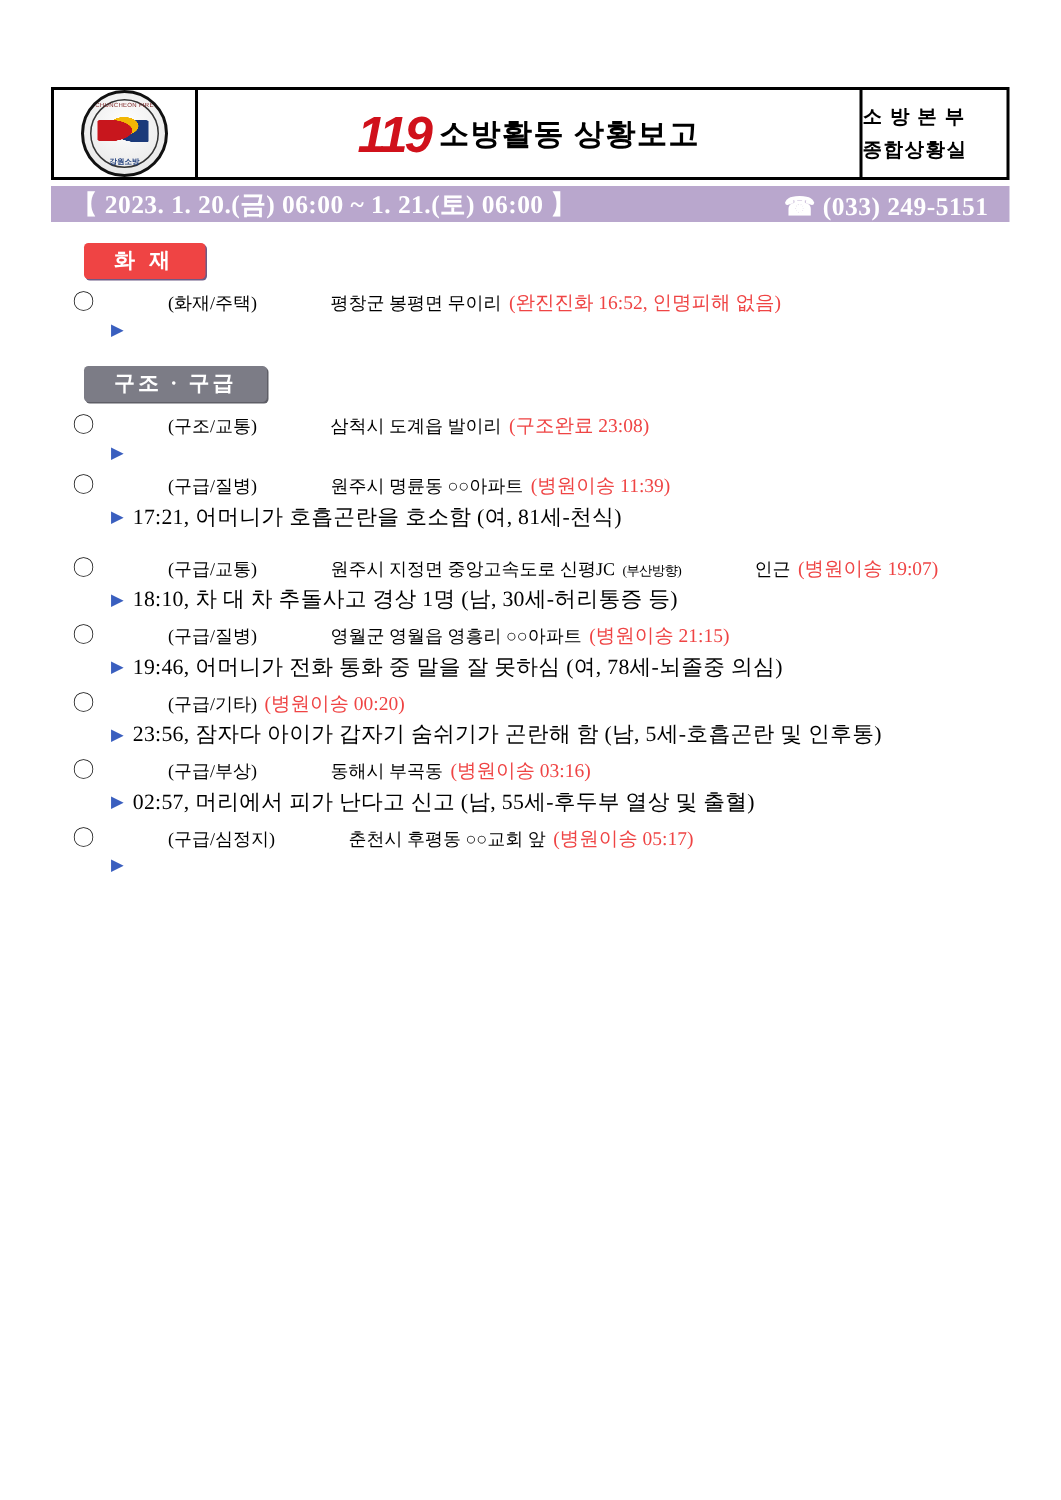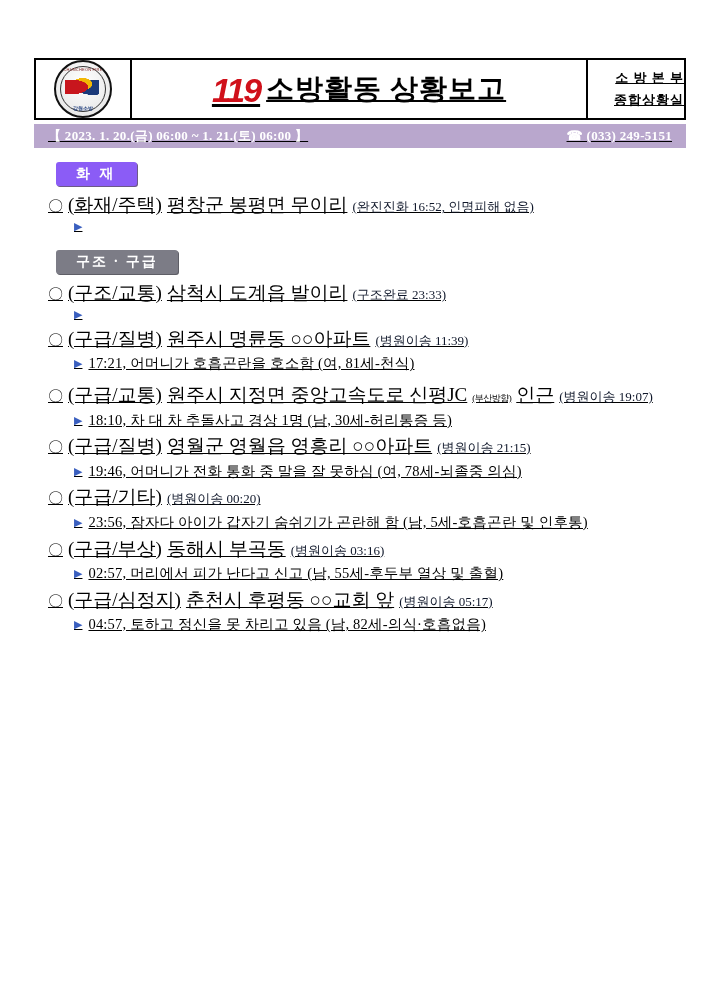--- a/index.html
+++ b/index.html
@@ -12,23 +12,22 @@
     background: #ffffff;
     font-family: "Liberation Serif", serif;
     color: #000000;
     position: relative;
     overflow: hidden;
   }
   .page {
     width: 707px;
     height: 713px;
     box-sizing: border-box;
-    padding: 58px 21px 0 34px;
-    position: relative;
-    text-decoration: underline;
+    padding: 58px 34px 0 34px;
+    position: relative;
   }
 
   
   .header {
     display: flex;
     align-items: stretch;
     border: 2px solid #000000;
     height: 62px;
     box-sizing: border-box;
   }
@@ -103,59 +102,59 @@
     font-style: italic;
     font-weight: bold;
     font-size: 34px;
     color: #d0111b;
     letter-spacing: -2px;
     line-height: 1;
     position: relative;
     top: 1px;
   }
   .title-text {
-    font-size: 28px;
+    font-size: 20px;
     font-weight: bold;
     letter-spacing: 1px;
     font-family: "Liberation Serif", serif;
   }
   .header-unit {
     width: 96px;
     display: flex;
     flex-direction: column;
-    align-items: flex-end;
+    align-items: flex-start;
     justify-content: center;
     gap: 4px;
     font-size: 13px;
     font-weight: bold;
     letter-spacing: 1px;
   }
 
   
   .period-bar {
     margin-top: 4px;
     height: 24px;
     background: #b9a7cd;
     display: flex;
-    align-items: center;
+    align-items: flex-end;
     justify-content: space-between;
     padding: 0 14px;
     box-sizing: border-box;
-    font-size: 13px;
+    font-size: 17px;
     font-weight: bold;
     color: #ffffff;
     letter-spacing: .3px;
   }
 
   
   .section-chip {
     display: inline-block;
     margin: 14px 0 4px 22px;
     padding: 3px 20px;
-    background: #8b5cf6;
+    background: #ef4444;
     color: #ffffff;
     font-size: 14px;
     font-weight: bold;
     letter-spacing: 3px;
     border-radius: 3px;
     box-shadow: 1px 1px 0 #6d5a86;
   }
   .section-chip.gray {
     background: #7c7c86;
     box-shadow: 1px 1px 0 #5e5e66;
@@ -172,25 +171,26 @@
     gap: 5px;
     font-size: 16.5px;
     line-height: 1.55;
     white-space: nowrap;
   }
   .bullet-o {
     font-size: 15px;
     font-family: "Liberation Sans", sans-serif;
   }
   .head-main {
-    font-size: 19px;
+    font-size: 12px;
+    margin-left: 44px;
   }
   .head-sub {
     font-size: 13px;
-    color: #0f172a;
+    color: #ef4444;
   }
   .sup {
     font-size: 9px;
     vertical-align: super;
     letter-spacing: -0.5px;
     margin-top: 17px;
   }
   .item-detail {
     display: flex;
     align-items: baseline;
@@ -256,21 +256,21 @@
   </div>
 
   <div>
     <div class="section-chip gray">구조 · 구급</div>
 
     <div class="item">
       <div class="item-head">
         <span class="bullet-o">〇</span>
         <span class="head-main">(구조/교통)</span>
         <span class="head-main">삼척시 도계읍 발이리</span>
-        <span class="head-sub">(구조완료 23:33)</span>
+        <span class="head-sub">(구조완료 23:08)</span>
       </div>
       <div class="item-detail">
         <span class="tri">▶</span>
       </div>
     </div>
 
     <div class="item">
       <div class="item-head">
         <span class="bullet-o">〇</span>
         <span class="head-main">(구급/질병)</span>
@@ -338,18 +338,17 @@
 
     <div class="item">
       <div class="item-head">
         <span class="bullet-o">〇</span>
         <span class="head-main">(구급/심정지)</span>
         <span class="head-main">춘천시 후평동 ○○교회 앞</span>
         <span class="head-sub">(병원이송 05:17)</span>
       </div>
       <div class="item-detail">
         <span class="tri">▶</span>
-        <span class="detail-text">04:57, 토하고 정신을 못 차리고 있음 (남, 82세-의식·호흡없음)</span>
       </div>
     </div>
   </div>
 
 </div>
 
 </body></html>

